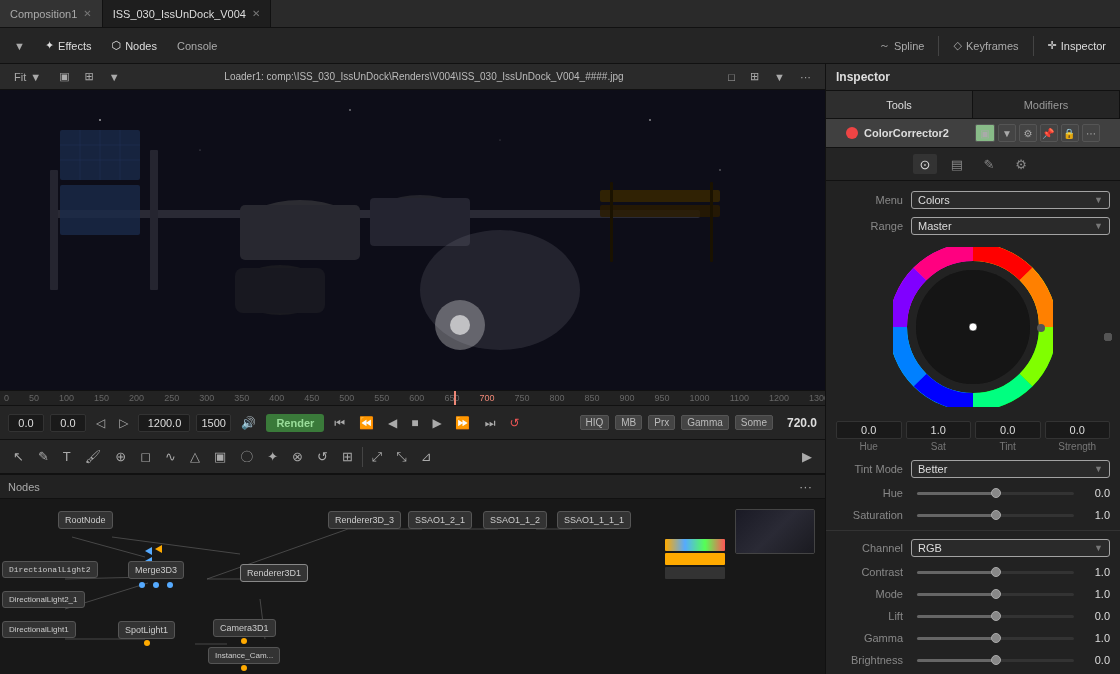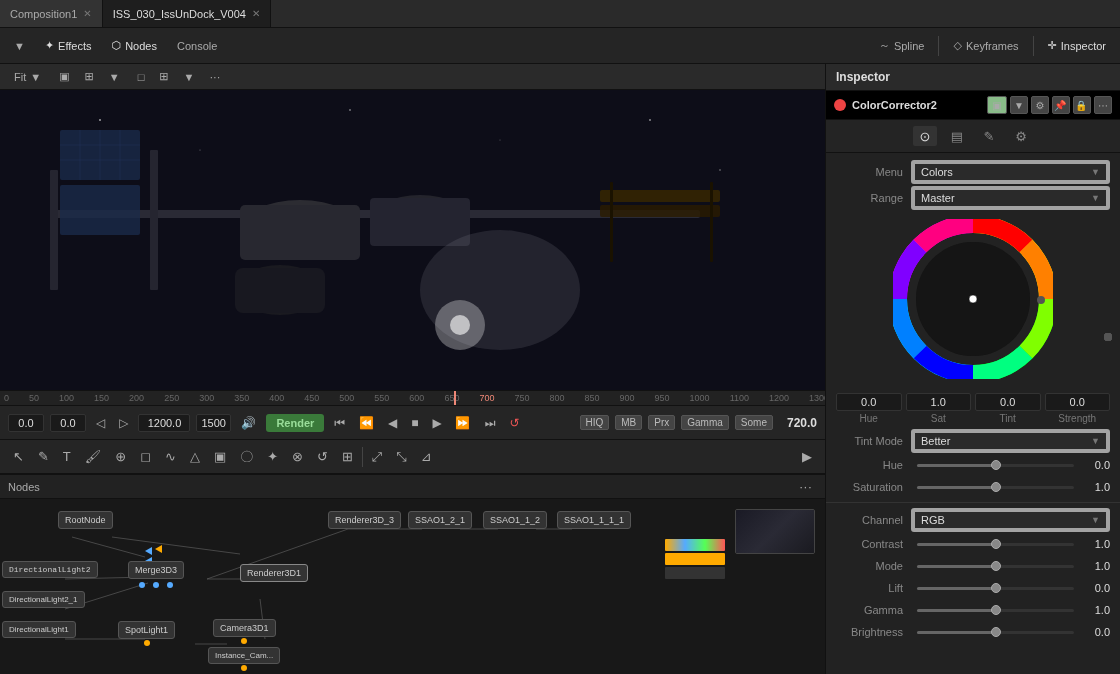--- a/index.html
+++ b/index.html
@@ -316,22 +316,22 @@
     }
     .inspector-tab.active {
       background: #2e2e2e;
       color: #ddd;
     }
 
     
     .node-inspector-header {
       display: flex;
       align-items: center;
-      padding: 5px 8px;
-      background: #000000;
+      padding: 5px 20px;
+      background: #404040;
       border-bottom: 1px solid #111;
       gap: 6px;
     }
     .node-color-dot {
       width: 12px;
       height: 12px;
       border-radius: 50%;
       background: #e44;
       flex-shrink: 0;
     }
@@ -398,21 +398,21 @@
       color: #888;
       width: 75px;
       font-size: 11px;
       text-align: right;
       padding-right: 8px;
       flex-shrink: 0;
     }
     .field-dropdown {
       flex: 1;
       background: #2a2a2a;
-      border: 4px solid #a3a3a3;
+      border: 1px solid #a3a3a3;
       color: #ddd;
       font-size: 11px;
       padding: 2px 6px;
       border-radius: 3px;
       cursor: pointer;
       display: flex;
       align-items: center;
       justify-content: space-between;
     }
     .dropdown-arrow { color: #777; font-size: 9px; }
@@ -576,20 +576,21 @@
     <div class="viewer-header">
       <span class="toolbar-btn">
         <span>Fit</span>
         <span>▼</span>
       </span>
       <span style="display:flex;gap:3px;">
         <button class="toolbar-btn">▣</button>
         <button class="toolbar-btn">⊞</button>
         <button class="toolbar-btn">▼</button>
       </span>
+      <span style="flex:1; text-align:center; color:#bbb; font-size:10px;">Loader1: comp:\ISS_030_IssUnDock\Renders\V004\ISS_030_IssUnDock_V004_####.jpg</span>
       <span style="display:flex;gap:3px;">
         <button class="toolbar-btn">□</button>
         <button class="toolbar-btn">⊞</button>
         <button class="toolbar-btn">▼</button>
         <button class="toolbar-btn">···</button>
       </span>
     </div>
 
     <div class="viewer">
       <div class="iss-image">
@@ -813,20 +814,28 @@
           </div>
         </div>
       </div>
     </div>
 
   </div>
 
   <div class="inspector">
     <div class="inspector-header">Inspector</div>
 
+    <div class="inspector-tabs">
+      <div class="inspector-tab active">
+        <span>Tools</span>
+      </div>
+      <div class="inspector-tab">
+        <span>Modifiers</span>
+      </div>
+    </div>
 
     <div class="node-inspector-header">
       <div class="node-color-dot"></div>
       <span class="node-name">ColorCorrector2</span>
       <div class="node-tools">
         <div class="node-tool-btn" style="background:#8b8;width:20px;">▣</div>
         <div class="node-tool-btn">▼</div>
         <div class="node-tool-btn">⚙</div>
         <div class="node-tool-btn">📌</div>
         <div class="node-tool-btn">🔒</div>

